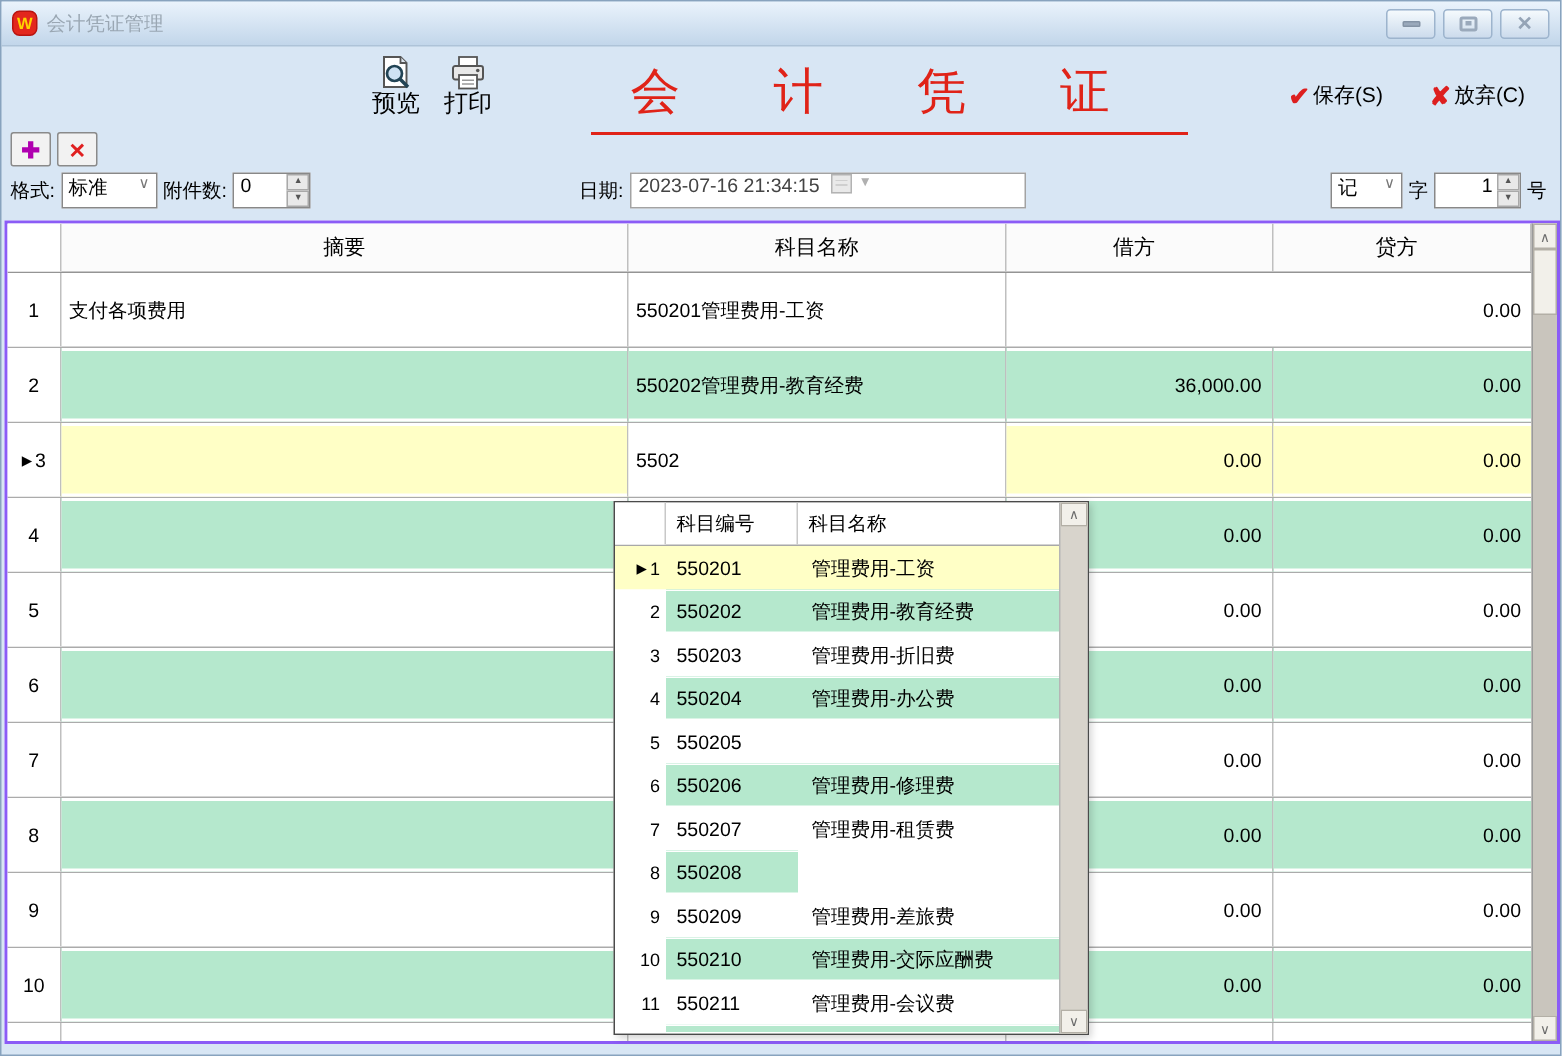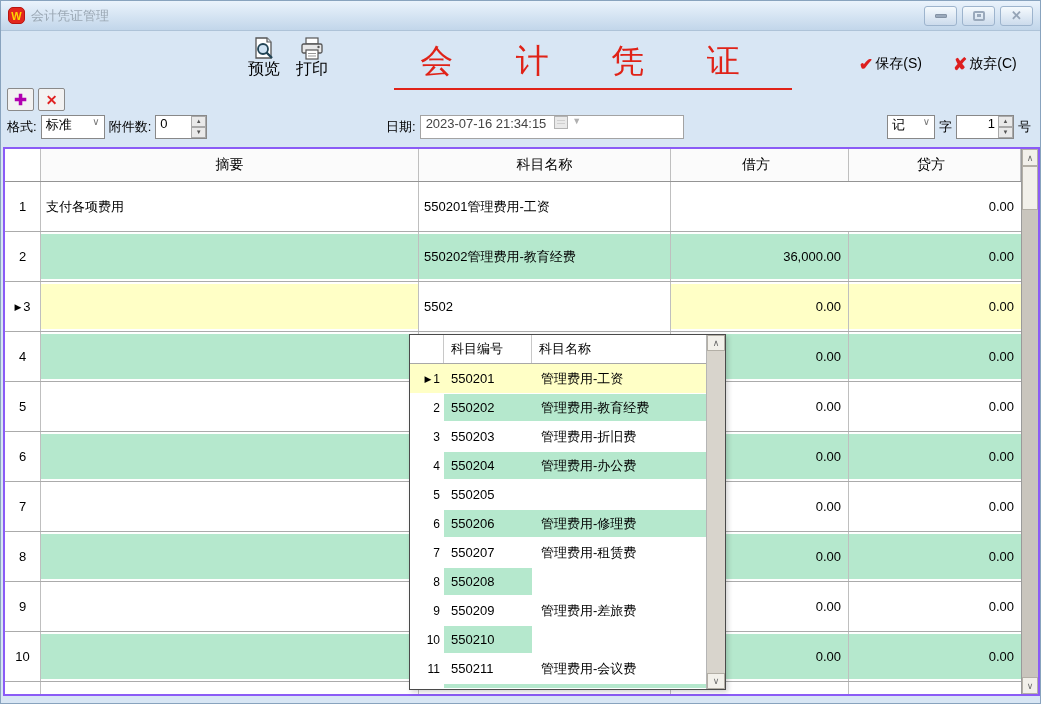--- a/index.html
+++ b/index.html
@@ -359,20 +359,21 @@
             <span class="p-code pv-green">550208</span>
           </div>
           <div class="p-row">
             <span class="p-num ">9</span>
             <span class="p-code ">550209</span>
             <span class="p-name ">管理费用-差旅费</span>
           </div>
           <div class="p-row">
             <span class="p-num ">10</span>
             <span class="p-code pv-green">550210</span>
+            <span class="p-name pv-green">管理费用-交际应酬费</span>
           </div>
           <div class="p-row">
             <span class="p-num ">11</span>
             <span class="p-code ">550211</span>
             <span class="p-name ">管理费用-会议费</span>
           </div>
         </div>
       <div class="p-partial">
         <span class="p-num"></span>
         <span class="p-code pv-green"></span>

